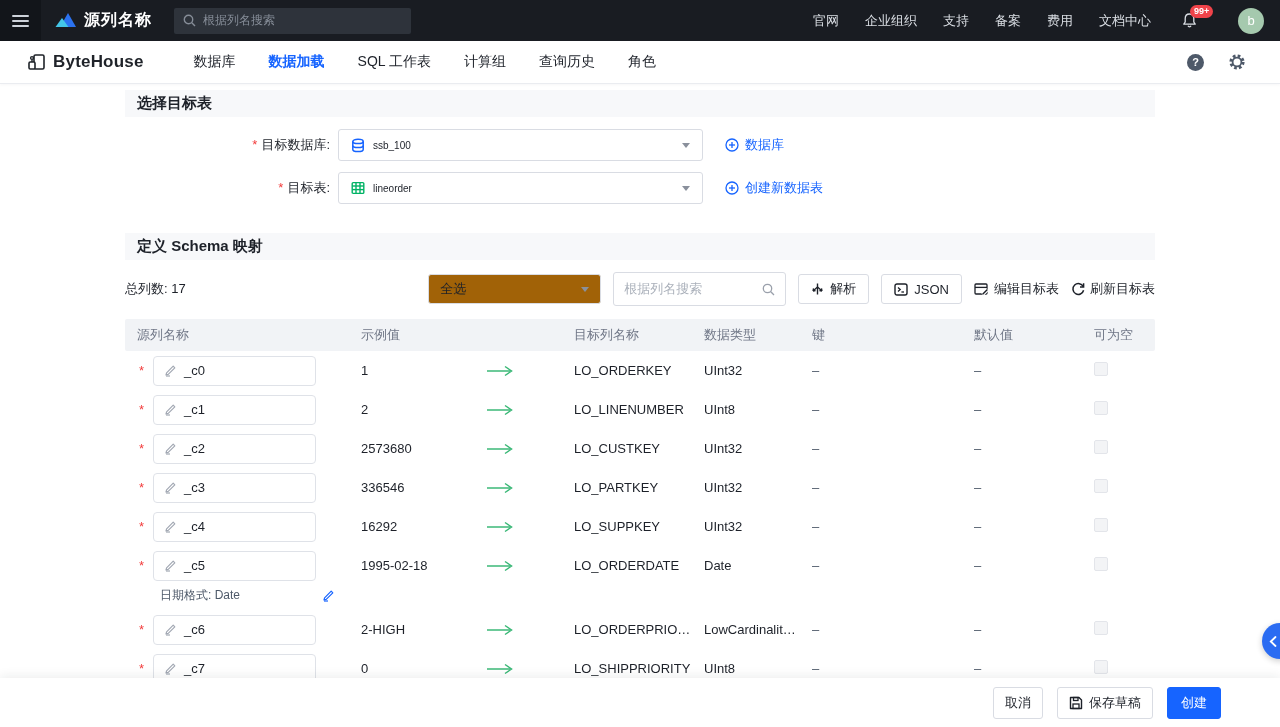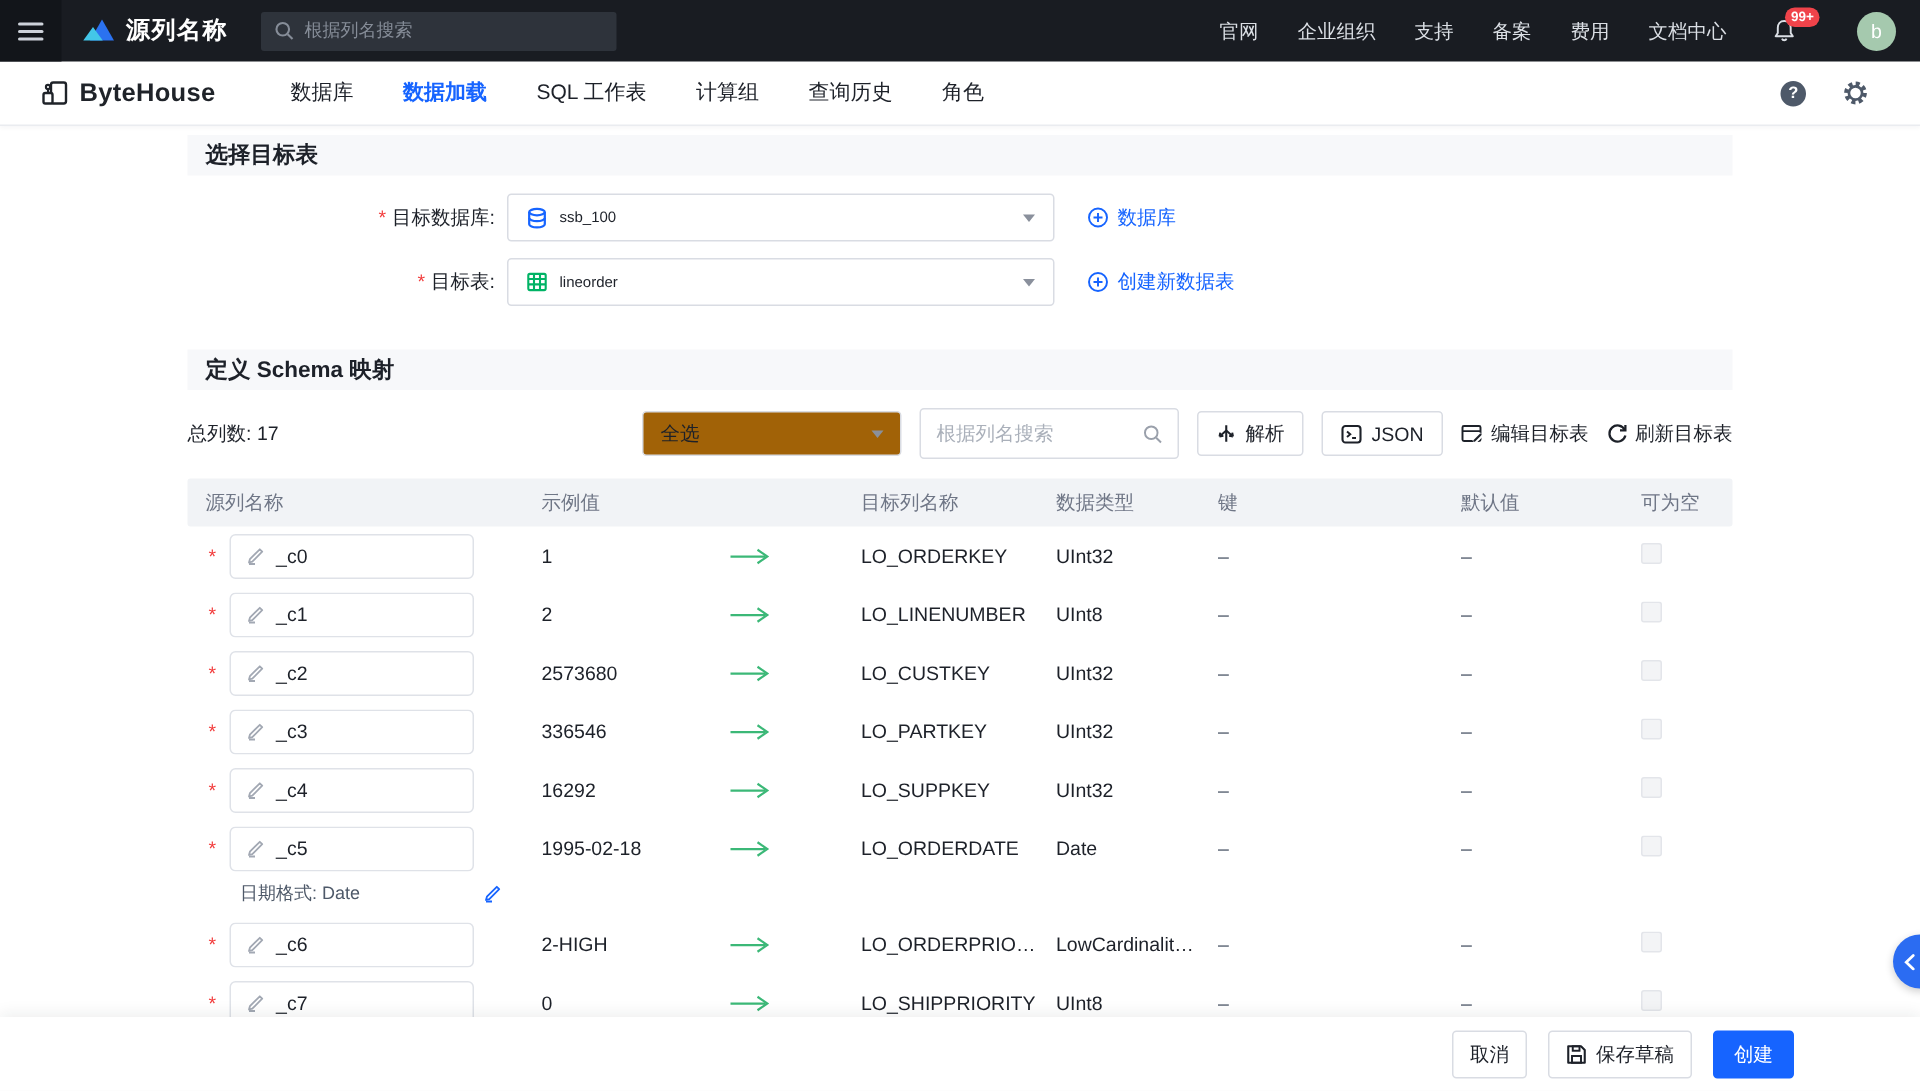--- a/index.html
+++ b/index.html
@@ -61,21 +61,21 @@
   .trow { height:39px; align-items:center; }
   .td { padding-left:12px; font-size:13px; color:#1d2129; overflow:hidden; white-space:nowrap; text-overflow:ellipsis; }
   .td-source { display:flex; align-items:center; padding-left:14px; }
   .name-input { margin-left:5px; width:163px; height:30px; border:1px solid #dfe2e8; border-radius:4px; background:#fff; display:flex; align-items:center; gap:7px; padding:0 10px; cursor:text; }
   .td-arrow { display:flex; padding-left:17px; }
   .dash { color:#4e5969; }
   .cbox { width:14px; height:14px; border:1px solid #e3e5ea; border-radius:2px; background:#f3f4f6; display:inline-block; }
   .note-row { height:29px; align-items:center; margin-top:-4px; }
   .note-cell { grid-column:1; display:flex; align-items:center; justify-content:space-between; padding-left:35px; padding-right:14px; font-size:12px; color:#4e5969; }
   
-  .footer { position:absolute; left:0; bottom:0; width:1280px; height:49px; background:#fff; box-shadow:0 -2px 10px rgba(29,33,41,.08); display:flex; align-items:center; justify-content:flex-end; gap:14px; padding-right:84px; z-index:40; }
+  .footer { position:absolute; left:0; bottom:0; width:1280px; height:49px; background:#fff; box-shadow:0 -2px 10px rgba(29,33,41,.08); display:flex; align-items:center; justify-content:flex-end; gap:14px; padding-right:59px; z-index:40; }
   .f-btn { height:32px; border:1px solid #d9dce3; border-radius:3px; background:#fff; display:flex; align-items:center; gap:6px; padding:0 11px; font-size:13px; color:#1d2129; cursor:pointer; }
   .f-btn.primary { background:#1664ff; border-color:#1664ff; color:#fff; padding:0 13px; }
   
   .float-toggle { position:absolute; right:-18px; top:623px; width:36px; height:36px; border-radius:50%; background:#2b6cf2; color:#fff; display:flex; align-items:center; padding-left:7px; font-size:13px; cursor:pointer; z-index:50; box-shadow:0 2px 6px rgba(0,0,0,.2); }
   svg { display:block; flex:0 0 auto; }
 </style>
 </head>
 <body>
 
 <div class="topbar">

